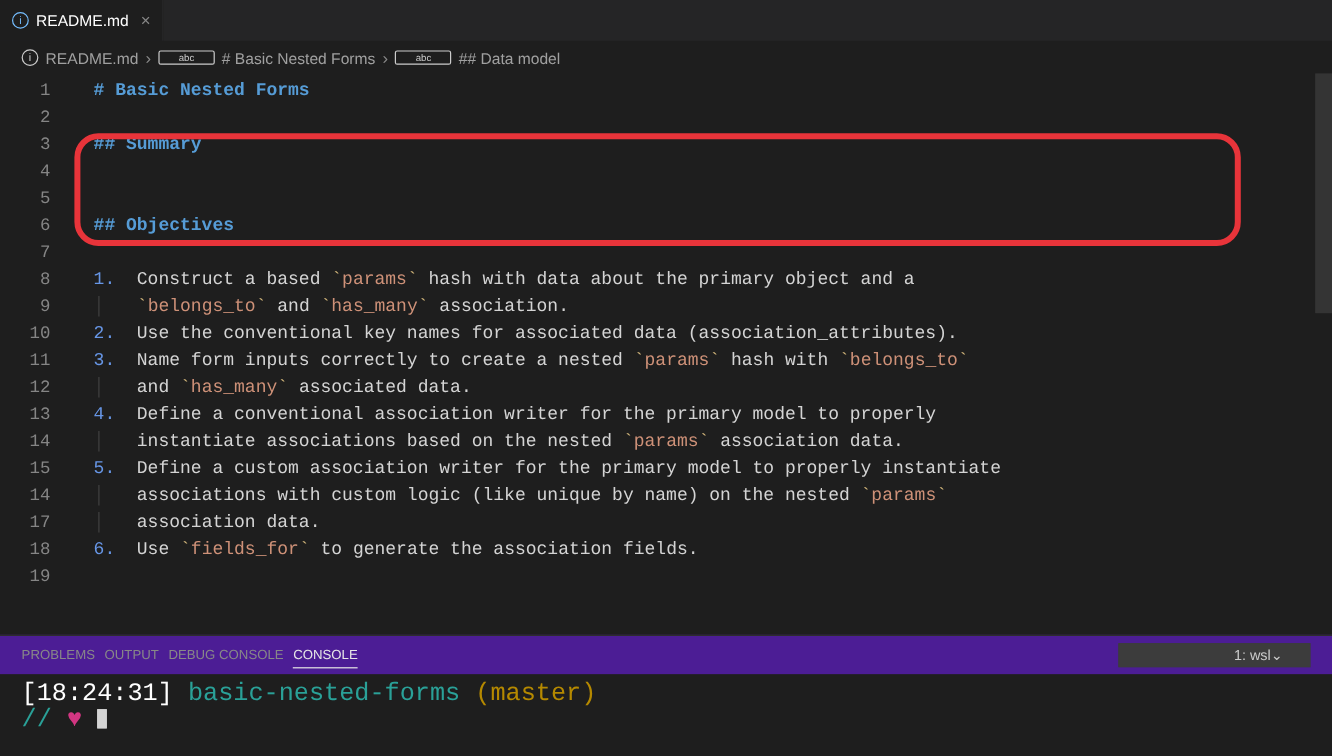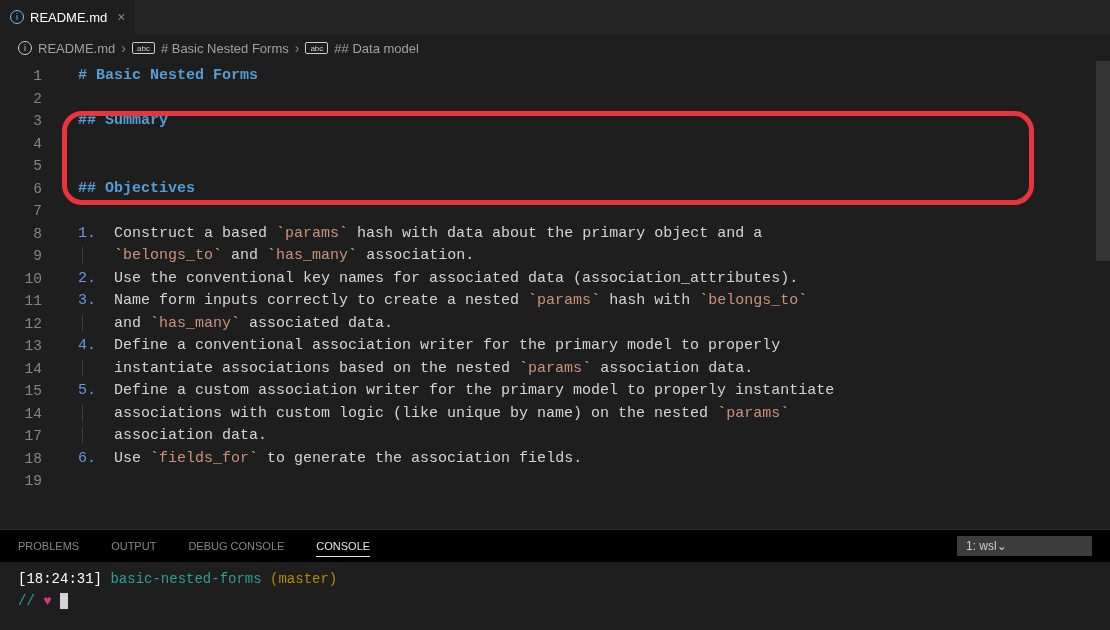--- a/index.html
+++ b/index.html
@@ -70,21 +70,21 @@
     font-size: 9px;
     color: #cccccc;
   }
   .breadcrumb .abc-icon {
     display: inline-flex;
     align-items: center;
     justify-content: center;
     border: 1px solid #cccccc;
     border-radius: 2px;
     font-size: 8px;
-    padding: 0 4px;
+    padding: 0 16px;
     color: #cccccc;
     height: 12px;
   }
   .breadcrumb .chev { color: #888; font-size: 14px; }
   .editor {
     flex: 1;
     display: flex;
     overflow: hidden;
     position: relative;
   }
@@ -124,55 +124,55 @@
     pointer-events: none;
     z-index: 5;
   }
   .c-heading { color: #569cd6; font-weight: bold; }
   .c-text { color: #d4d4d4; }
   .c-num { color: #6796e6; }
   .c-tick { color: #d7ba7d; }
   .c-code { color: #ce9178; }
   .c-guide { color: #404040; }
   .panel-tabs {
-    background: #000000;
+    background: #4c1d95;
     display: flex;
     align-items: center;
     padding: 0 18px;
     height: 33px;
     font-family: 'Segoe UI', sans-serif;
     font-size: 11px;
     color: #888;
-    gap: 32px;
+    gap: 8px;
     border-top: 1px solid #2d2d2d;
   }
   .panel-tabs .ptab { cursor: pointer; }
   .panel-tabs .ptab.active {
     color: #e7e7e7;
     border-bottom: 1px solid #e7e7e7;
     padding-bottom: 4px;
     margin-top: 4px;
   }
   .panel-tabs .spacer { flex: 1; }
   .terminal-select {
     background: #3c3c3c;
     border: 1px solid #3c3c3c;
     color: #cccccc;
     font-size: 12px;
-    padding: 2px 8px;
-    width: 135px;
-    display: flex;
-    justify-content: flex-start;
+    padding: 2px 22px;
+    width: 160px;
+    display: flex;
+    justify-content: flex-end;
     align-items: center;
     font-family: 'Segoe UI', sans-serif;
   }
   .terminal {
     background: #1e1e1e;
     padding: 6px 18px;
-    font-size: 14px;
+    font-size: 21px;
     line-height: 22px;
     height: 68px;
   }
   .t-time { color: #ffffff; }
   .t-dir { color: #2aa198; }
   .t-branch { color: #b58900; }
   .t-slash { color: #2aa198; }
   .t-heart { color: #d33682; }
   .t-cursor {
     display: inline-block;

